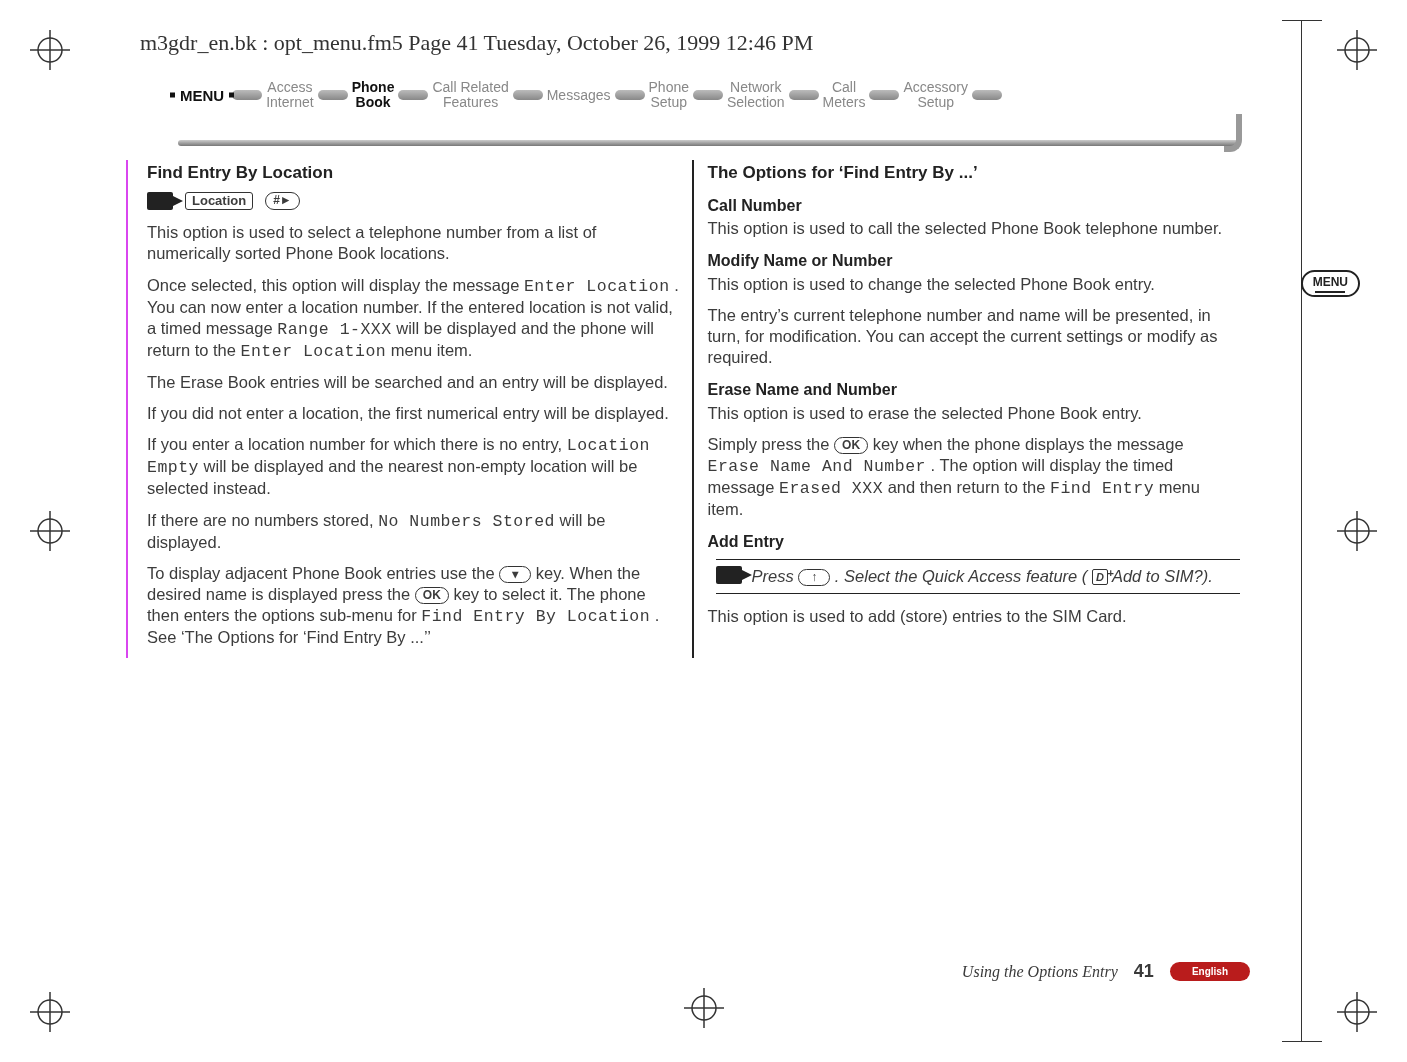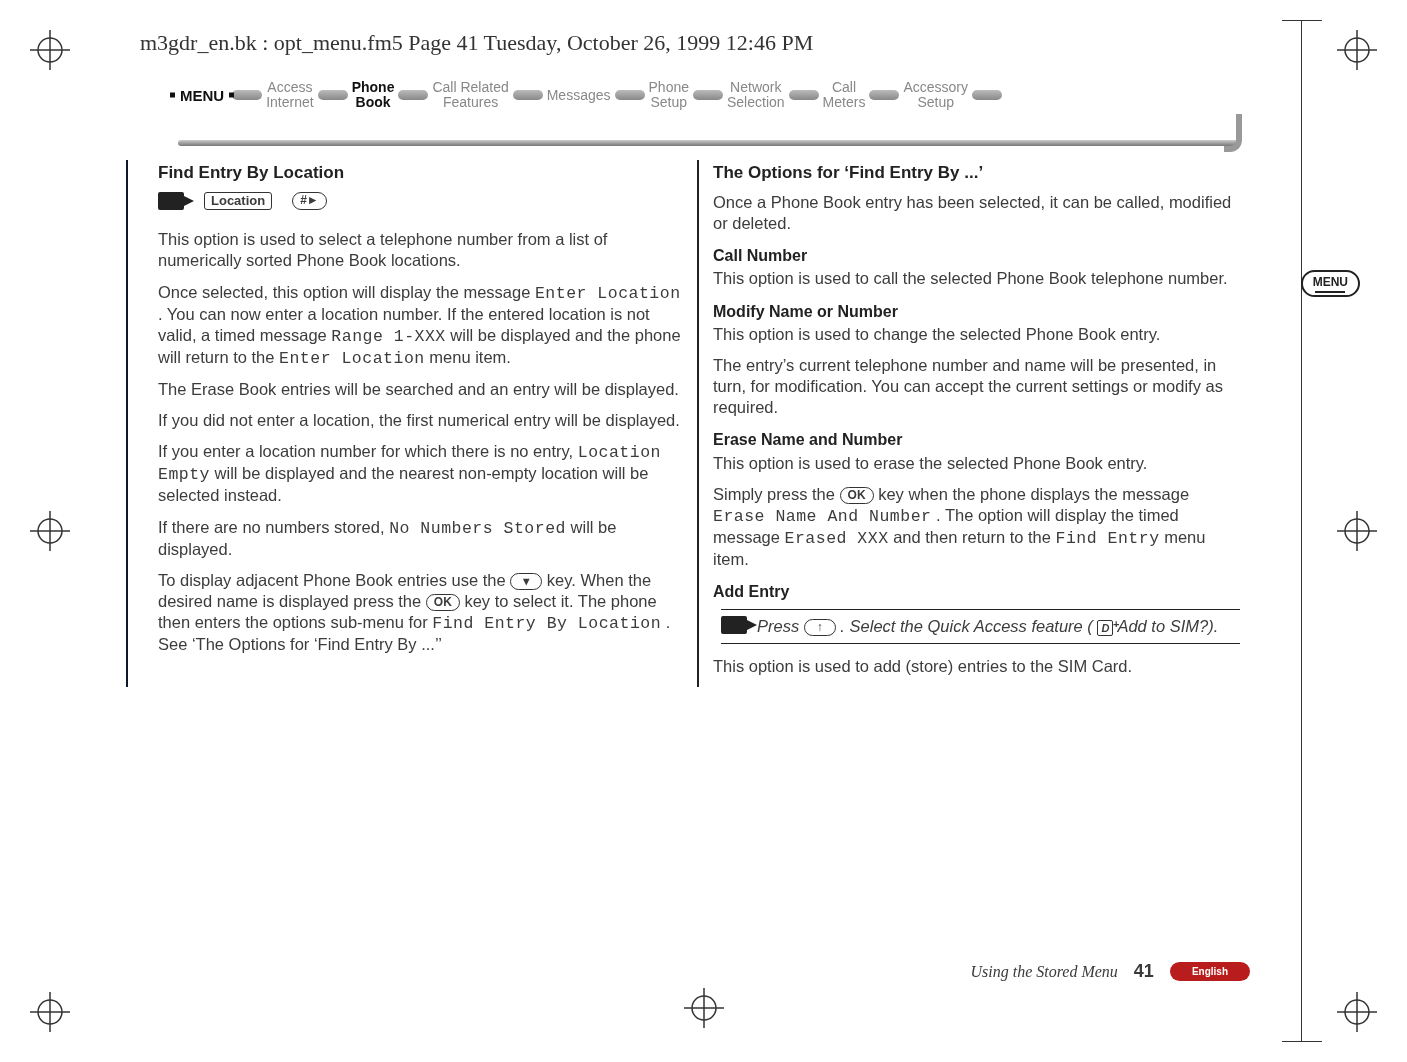--- a/index.html
+++ b/index.html
@@ -141,22 +141,22 @@
     flex: 1 1 50%;
     font-size: 16.5px;
     line-height: 1.28;
     color: #3c3c3c;
   }
   .col.right {
     border-left: 2px solid #222;
     padding-left: 14px;
   }
   .col.left {
-    border-left: 2px solid #0f172a;
-    padding-left: 30px;
+    border-left: 2px solid #d946ef;
+    padding-left: 19px;
     margin-left:-14px;
   }
 
   .sec-title {
     font-weight: 800;
     font-family: Arial, sans-serif;
     color: #222;
     font-size: 17px;
     margin: 2px 0 8px -14px;
     padding-left: 14px;
@@ -190,22 +190,22 @@
     min-width: 16px;
     text-align: center;
   }
   .lcd {
     font-family: "Courier New", monospace;
     letter-spacing: 0.5px;
   }
   .shortcut-line {
     display:flex;
     align-items:center;
-    gap:20px;
-    margin: 2px 0 19px 0;
+    gap:12px;
+    margin: 2px 0 12px 0;
   }
   .shortcut-icon {
     width: 26px; height: 18px;
     background:#222;
     position:relative;
     border-radius:2px;
   }
   .shortcut-icon::after {
     content:"";
     position:absolute;
@@ -434,21 +434,20 @@
         <span> key. When the desired name is displayed press the </span>
         <span class="key">OK</span>
         <span> key to select it. The phone then enters the options sub-menu for </span>
         <span class="lcd">Find Entry By Location</span>
         <span>. See ‘The Options for ‘Find Entry By ...’’</span>
       </p>
     </div>
 
     <div class="col right">
       <div class="sec-title">The Options for ‘Find Entry By ...’</div>
-      <p>Once a Phone Book entry has been selected, it can be called, modified or deleted.</p>
 
       <div class="sub-title">Call Number</div>
       <p>This option is used to call the selected Phone Book telephone number.</p>
 
       <div class="sub-title">Modify Name or Number</div>
       <p>This option is used to change the selected Phone Book entry.</p>
       <p>The entry’s current telephone number and name will be presented, in turn, for modification. You can accept the current settings or modify as required.</p>
 
       <div class="sub-title">Erase Name and Number</div>
       <p>This option is used to erase the selected Phone Book entry.</p>
@@ -475,17 +474,17 @@
           <span class="qa-icon">D</span>
           <span> Add to SIM?).</span>
         </div>
       </div>
 
       <p>This option is used to add (store) entries to the SIM Card.</p>
     </div>
   </div>
 
   <div class="footer">
-    <span class="section-name">Using the Stored Menu</span>
+    <span class="section-name">Using the Options Entry</span>
     <span class="pagenum">41</span>
     <span class="lang-pill">English</span>
   </div>
 </div>
 
 </body></html>

